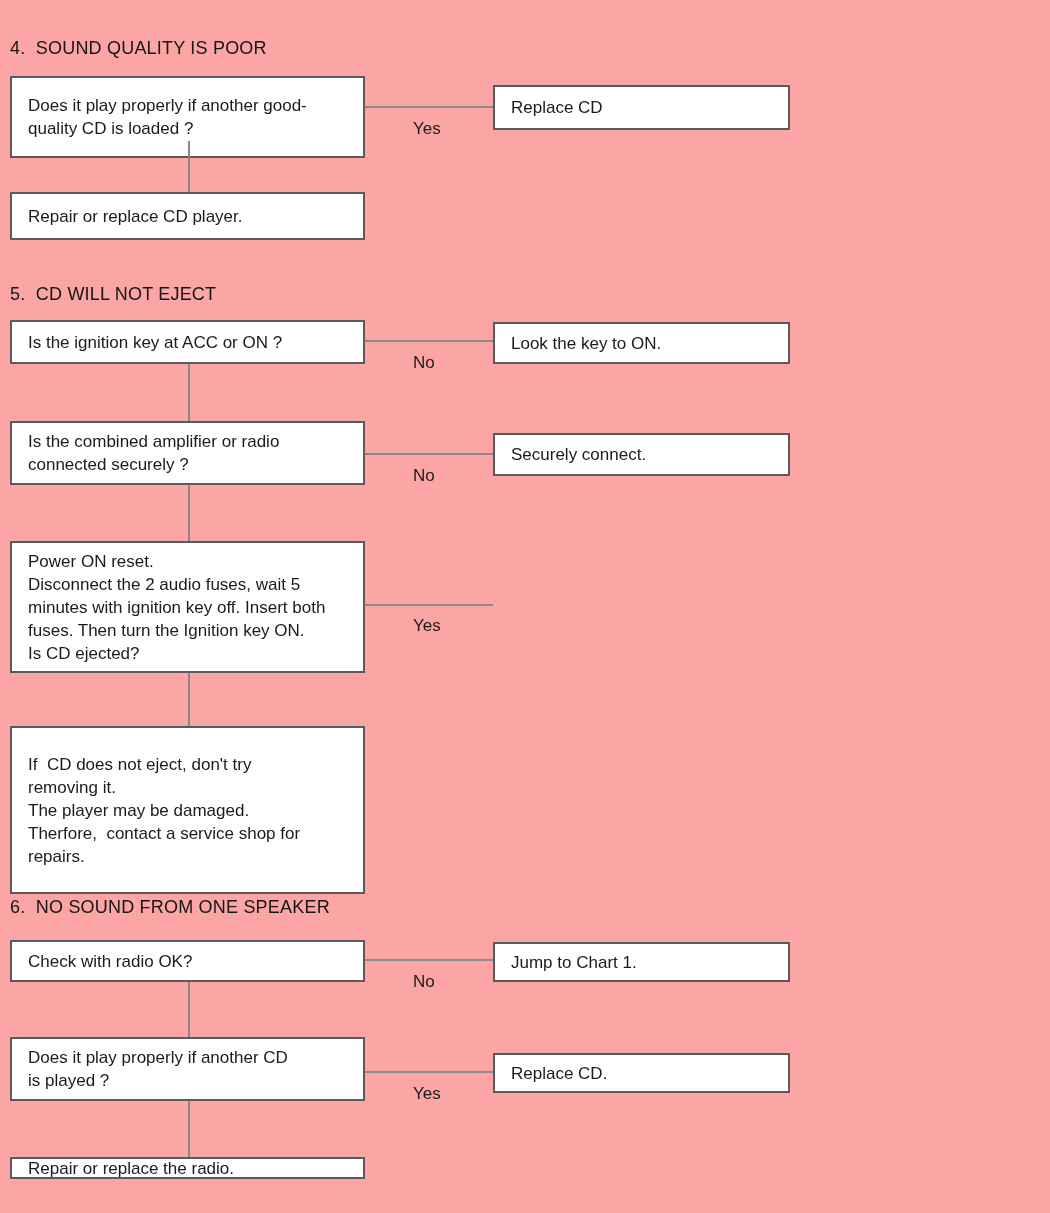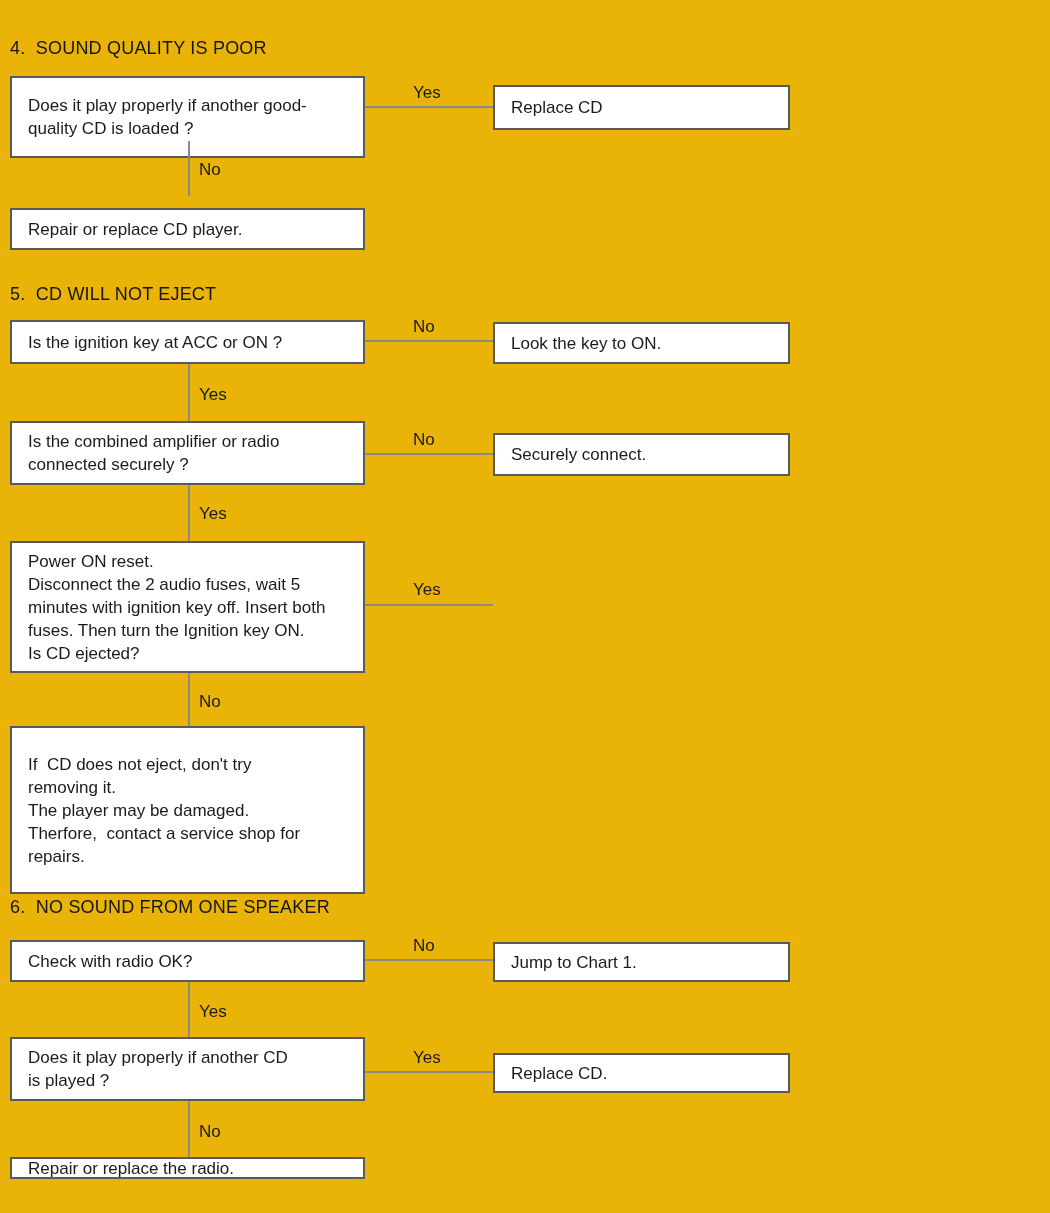--- a/index.html
+++ b/index.html
@@ -1,17 +1,17 @@
 <!DOCTYPE html>
 <html><head>
 <meta charset="utf-8">
 <style>
   html,body{margin:0;padding:0;background:#ffffff;}
   body{font-family:"Liberation Sans","DejaVu Sans",sans-serif;color:#1b1b1b;}
-  .canvas{position:relative;width:1050px;height:1213px;background:#eab308;overflow:hidden;}
+  .canvas{position:relative;width:1050px;height:1213px;background:#fca5a5;overflow:hidden;}
   .heading{
     position:absolute;
     font-size:18px;
     white-space:pre-wrap;
     color:#161616;
     letter-spacing:.2px;
   }
   .box{
     position:absolute;
     box-sizing:border-box;
@@ -22,41 +22,41 @@
     padding:4px 10px 4px 16px;
     font-size:17px;
     line-height:23px;
     white-space:pre-wrap;
     color:#1b1b1b;
   }
   .box.q{left:10px;width:355px;}
   .box.r{left:493px;width:297px;}
   .hline{position:absolute;left:365px;width:128px;height:2px;background:#8a8a8a;}
   .vline{position:absolute;left:188px;width:2px;background:#8a8a8a;}
-  .lbl{position:absolute;font-size:17px;white-space:pre;color:#1b1b1b;}
+  .lbl{position:absolute;font-size:17px;white-space:pre;color:#1b1b1b;margin-top:36px;}
 </style>
 </head>
 <body>
 
 <div class="canvas">
 
   <div class="heading" style="left:10px;top:38px">4.  SOUND QUALITY IS POOR</div>
 
   <div class="box q" style="top:76px;height:82px">Does it play properly if another good-
 quality CD is loaded ?</div>
 
   <div class="hline" style="top:106px"></div>
   <div class="lbl" style="left:413px;top:83px">Yes</div>
 
   <div class="box r" style="top:85px;height:45px">Replace CD</div>
 
   <div class="vline" style="top:141px;height:55px"></div>
   <div class="lbl" style="left:199px;top:160px">No</div>
 
-  <div class="box q" style="top:208px;height:42px">Repair or replace CD player.</div>
+  <div class="box q" style="top:192px;height:48px">Repair or replace CD player.</div>
 
   <div class="heading" style="left:10px;top:284px">5.  CD WILL NOT EJECT</div>
 
   <div class="box q" style="top:320px;height:44px">Is the ignition key at ACC or ON ?</div>
   <div class="hline" style="top:340px"></div>
   <div class="lbl" style="left:413px;top:317px">No</div>
   <div class="box r" style="top:322px;height:42px">Look the key to ON.</div>
   <div class="vline" style="top:364px;height:57px"></div>
   <div class="lbl" style="left:199px;top:385px">Yes</div>
 

